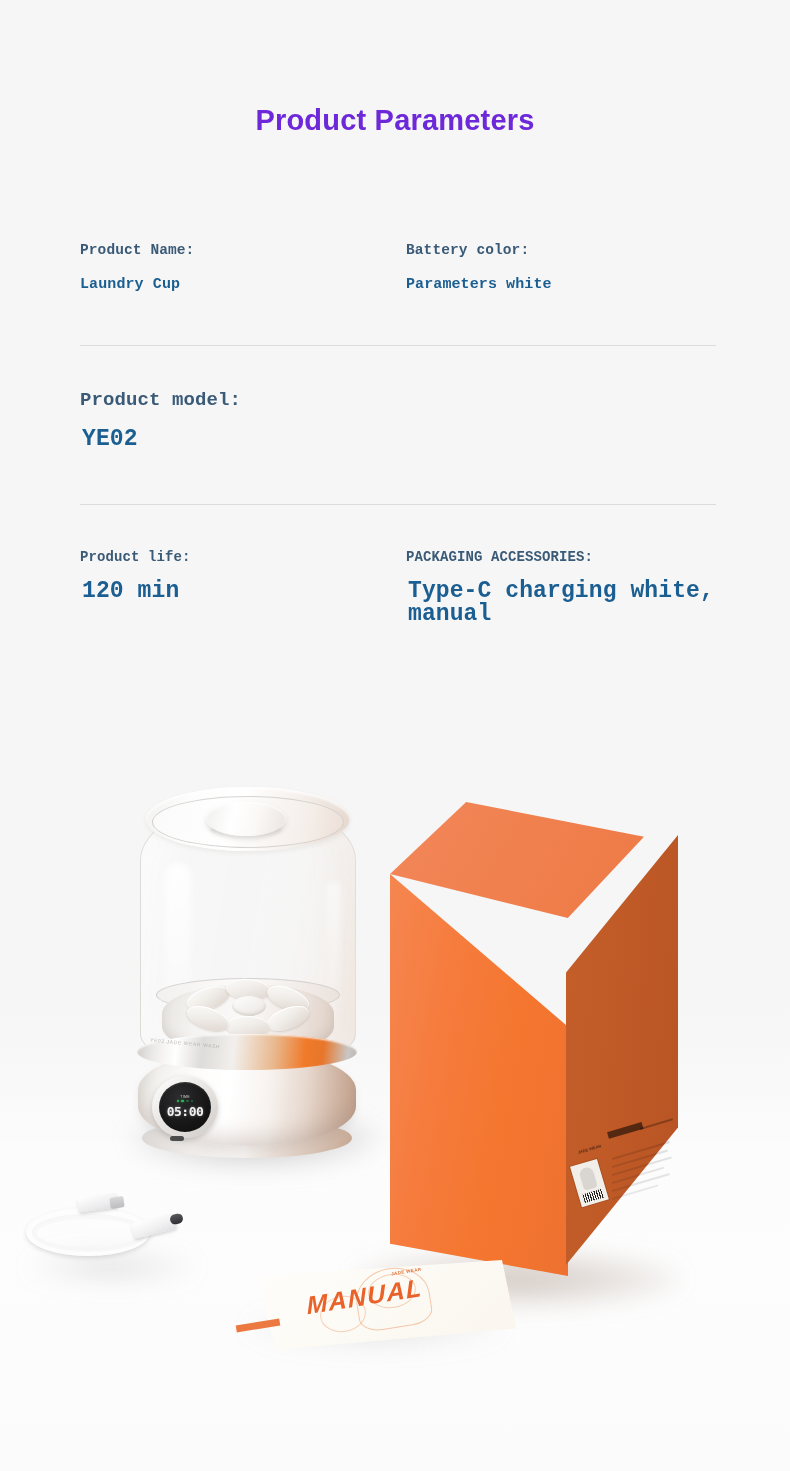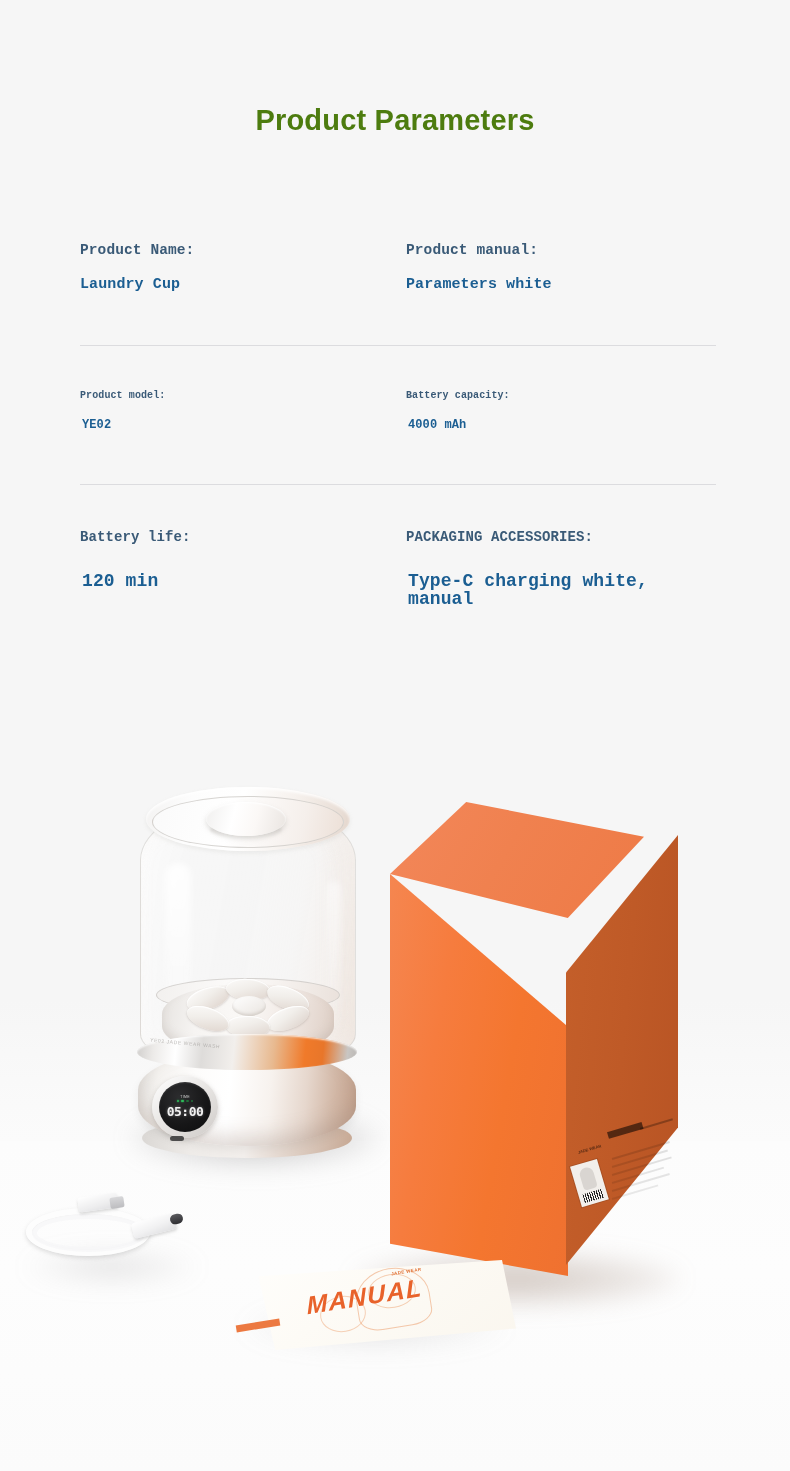--- a/index.html
+++ b/index.html
@@ -9,43 +9,43 @@
     font-family:"Liberation Sans", sans-serif;
     overflow:hidden;
   }
   .page { position:relative; width:790px; height:1471px; background:#f6f6f6; }
 
   
   .page-title{
     position:absolute; top:104px; left:0; width:790px;
     text-align:center;
     font-size:29px; font-weight:bold; letter-spacing:.2px;
-    color:#4d7c0f;
+    color:#6d28d9;
   }
 
   
   .spec-table{ position:absolute; top:243px; left:80px; width:636px; }
   .spec-row{ position:relative; display:flex;font-family:Liberation Mono, monospace; }
   .spec-row .cell{ }
   .cell-left{ width:326px; }
   .cell-right{ width:310px; }
   .spec-label{
     font-size:14.5px; font-weight:bold; color:#3a5a77;
     letter-spacing:.1px; line-height:1;
   }
   .spec-value{
     font-size:15px; font-weight:bold; color:#1b5e92;
     letter-spacing:.1px; line-height:1; margin-top:19px;
   }
   .row-1 .spec-label{ font-size:14.5px; }
   .row-1 .spec-value{ font-size:15px; }
-  .row-2 .spec-label{ font-size:10px; }
-  .row-2 .spec-value{ font-size:12px; margin-top:18px; padding-left:2px; }
+  .row-2 .spec-label{ font-size:19px; }
+  .row-2 .spec-value{ font-size:23px; margin-top:18px; padding-left:2px; }
   .row-3 .spec-label{ font-size:14px; }
-  .row-3 .spec-value{ font-size:18px; margin-top:28px; padding-left:2px; }
+  .row-3 .spec-value{ font-size:23px; margin-top:16px; padding-left:2px; }
   .divider{ height:1px; background:#dcdcdf; width:636px; }
   .gap-a{ height:53px; }
   .gap-b{ height:45px; }
 
   
   .scene{ position:absolute; left:0; top:690px; width:790px; height:781px; overflow:hidden; }
   .floor{
     position:absolute; left:0; bottom:0; width:790px; height:330px;
     background:linear-gradient(180deg,#fcfcfc 0%, #fdfdfd 40%, #fbfbfb 100%);
   }
@@ -337,47 +337,43 @@
   <div class="page-title">Product Parameters</div>
 
   <div class="spec-table">
 
     <div class="spec-row row-1">
       <div class="cell cell-left">
         <div class="spec-label">Product Name:</div>
         <div class="spec-value">Laundry Cup</div>
       </div>
       <div class="cell cell-right">
-        <div class="spec-label">Product manual:</div>
+        <div class="spec-label">Battery color:</div>
         <div class="spec-value">Parameters white</div>
       </div>
     </div>
 
     <div class="gap-a"></div>
     <div class="divider"></div>
     <div class="gap-b"></div>
 
     <div class="spec-row row-2">
       <div class="cell cell-left">
         <div class="spec-label">Product model:</div>
         <div class="spec-value">YE02</div>
       </div>
-      <div class="cell cell-right">
-        <div class="spec-label">Battery capacity:</div>
-        <div class="spec-value">4000 mAh</div>
-      </div>
     </div>
 
     <div class="gap-a"></div>
     <div class="divider"></div>
     <div class="gap-b"></div>
 
     <div class="spec-row row-3">
       <div class="cell cell-left">
-        <div class="spec-label">Battery life:</div>
+        <div class="spec-label">Product life:</div>
         <div class="spec-value">120 min</div>
       </div>
       <div class="cell cell-right">
         <div class="spec-label">PACKAGING ACCESSORIES:</div>
         <div class="spec-value">Type-C charging white, manual</div>
       </div>
     </div>
 
   </div>
 

